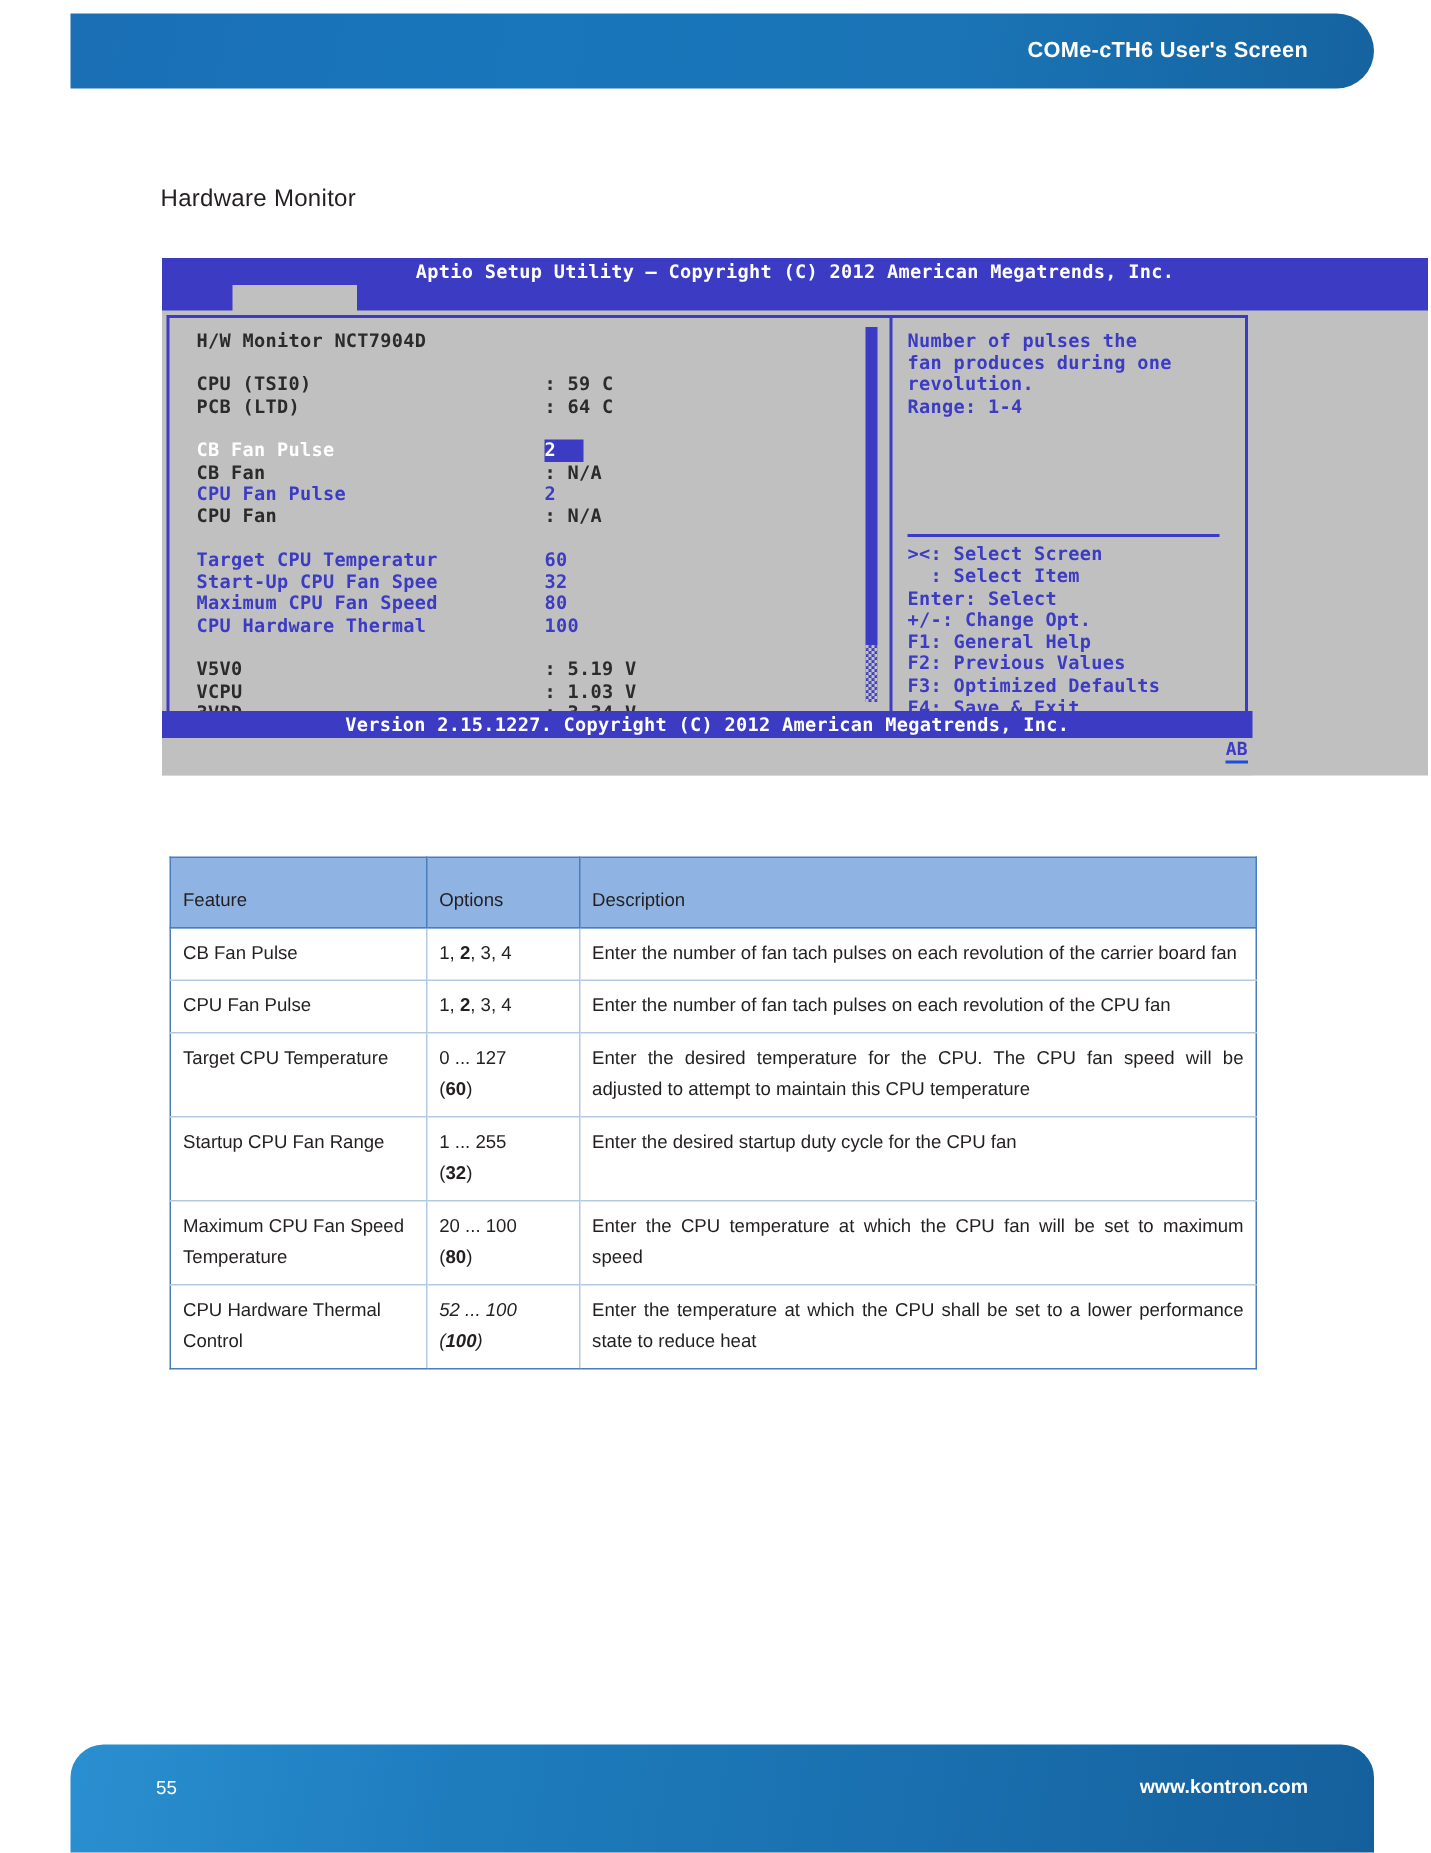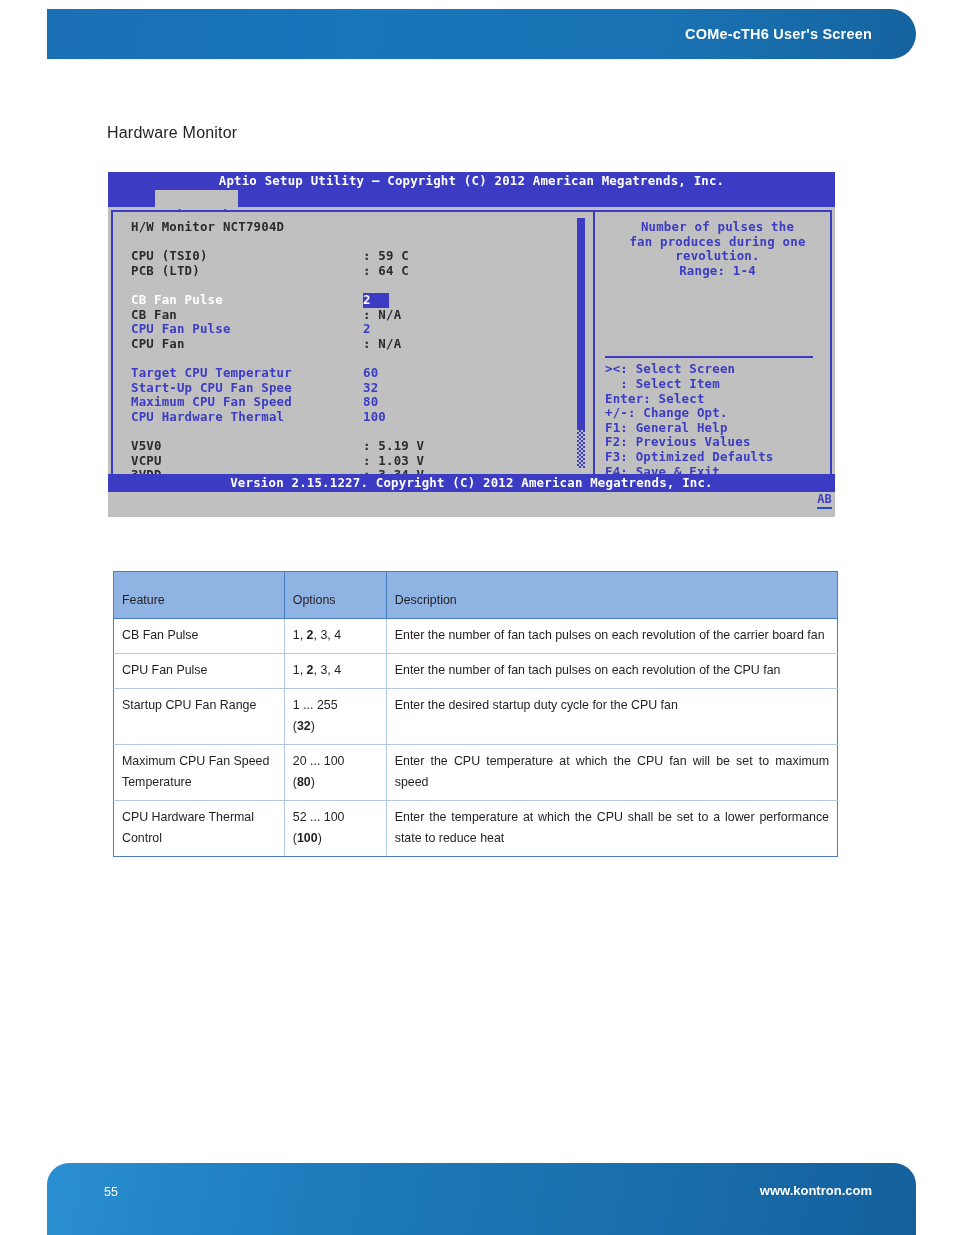--- a/index.html
+++ b/index.html
@@ -31,21 +31,21 @@
   
   #section-heading {
     position: absolute; left: 107px; top: 124px;
     font-size: 16px; color: #231f20; font-weight: normal;
     letter-spacing: 0.2px;
   }
 
   
   #bios {
     position: absolute; left: 108px; top: 172px;
-    width: 727px; height: 345px;
+    width: 844px; height: 345px;
     background: #c0c0c0;
     font-family: "DejaVu Sans Mono", "Liberation Mono", monospace;
     font-size: 12.4px;
     font-weight: bold;
     line-height: 14.6px;
     color: #3b3bc4;
     overflow: hidden;
     letter-spacing: 0.2px;
   }
   .bios-titlebar {
@@ -276,21 +276,21 @@
 
         <div class="bios-scrollbar">
           <div class="bios-scroll-thumb"></div>
           <div class="bios-scroll-track"></div>
         </div>
       </div>
 
       <div class="pane-divider"></div>
 
       <div class="pane-right">
-        <pre class="help-block" style="margin:0; font:inherit; color:inherit;text-align:center;">Number of pulses the
+        <pre class="help-block" style="margin:0; font:inherit; color:inherit;">Number of pulses the
 fan produces during one
 revolution.
 Range: 1-4</pre>
         <div style="height:78px;"></div>
         <div class="help-sep"></div>
         <pre class="help-block" style="margin:0; font:inherit; color:inherit;">&gt;&lt;: Select Screen
   : Select Item
 Enter: Select
 +/-: Change Opt.
 F1: General Help
@@ -322,34 +322,40 @@
         <td class="col-feature">CB Fan Pulse</td>
         <td class="col-options" style="white-space: pre-line;">1, <b>2</b>, 3, 4</td>
         <td class="col-desc">Enter the number of fan tach pulses on each revolution of the carrier board fan</td>
       </tr>
       <tr>
         <td class="col-feature">CPU Fan Pulse</td>
         <td class="col-options" style="white-space: pre-line;">1, <b>2</b>, 3, 4</td>
         <td class="col-desc">Enter the number of fan tach pulses on each revolution of the CPU fan</td>
       </tr>
       <tr>
+        <td class="col-feature">Target CPU Temperature</td>
+        <td class="col-options" style="white-space: pre-line;">0 ... 127
+(<b>60</b>)</td>
+        <td class="col-desc">Enter the desired temperature for the CPU.  The CPU fan speed will be adjusted to attempt to maintain this CPU temperature</td>
+      </tr>
+      <tr>
         <td class="col-feature">Startup CPU Fan Range</td>
         <td class="col-options" style="white-space: pre-line;">1 ... 255
 (<b>32</b>)</td>
         <td class="col-desc">Enter the desired startup duty cycle for the CPU fan</td>
       </tr>
       <tr>
         <td class="col-feature">Maximum CPU Fan Speed Temperature</td>
         <td class="col-options" style="white-space: pre-line; margin-left: 16px;">20 ... 100
 (<b>80</b>)</td>
         <td class="col-desc">Enter the CPU temperature at which the CPU fan will be set to maximum speed</td>
       </tr>
       <tr>
         <td class="col-feature">CPU Hardware Thermal Control</td>
-        <td class="col-options" style="white-space: pre-line;">52 ... 100
+        <td class="col-options" style="white-space: pre-line; font-style: italic;">52 ... 100
 (<b>100</b>)</td>
         <td class="col-desc">Enter the temperature at which the CPU shall be set to a lower performance state to reduce heat</td>
       </tr>
     </tbody>
 </table>
 
 <div id="page-footer">
   <span class="pgnum">55</span>
   <span class="site">www.kontron.com</span>
 </div>

